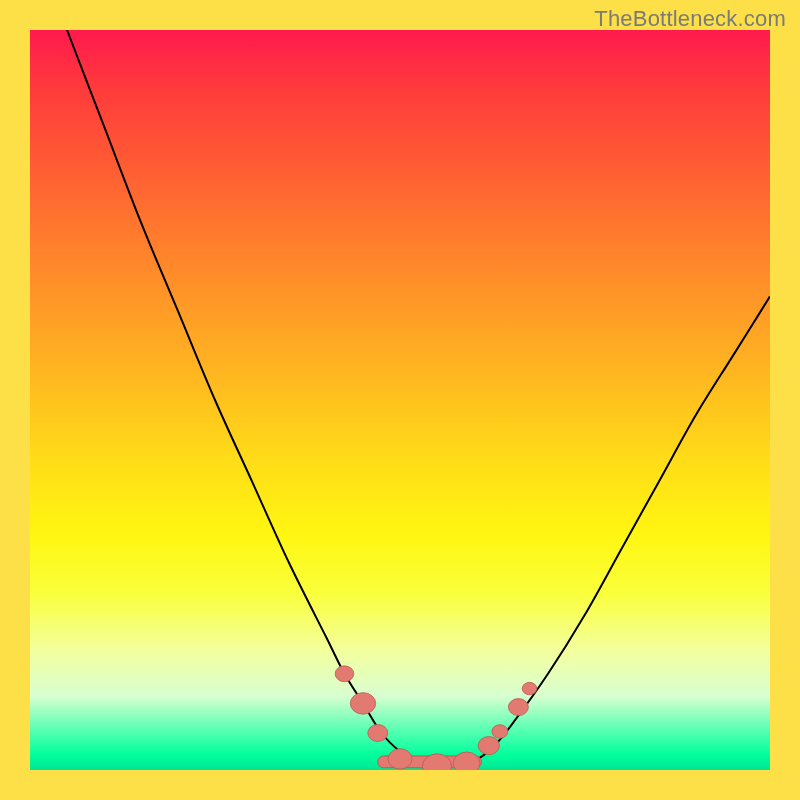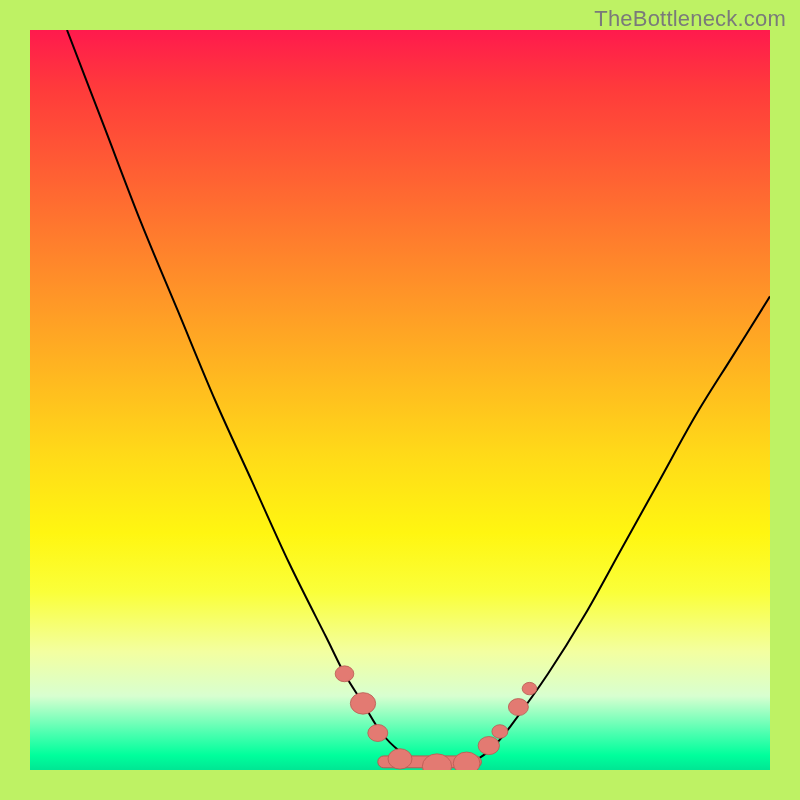--- a/index.html
+++ b/index.html
@@ -8,21 +8,21 @@
     width: 800px;
     height: 800px;
     overflow: hidden;
     background: #000;
     font-family: Arial, Helvetica, sans-serif;
   }
   .frame {
     position: relative;
     width: 800px;
     height: 800px;
-    background: #bef264;
+    background: #fde047;
   }
   .plot-area {
     position: absolute;
     left: 30px;
     top: 30px;
     width: 740px;
     height: 740px;
     background: linear-gradient(to bottom,
       #ff1a4d 0%,
       #ff3b3b 8%,

